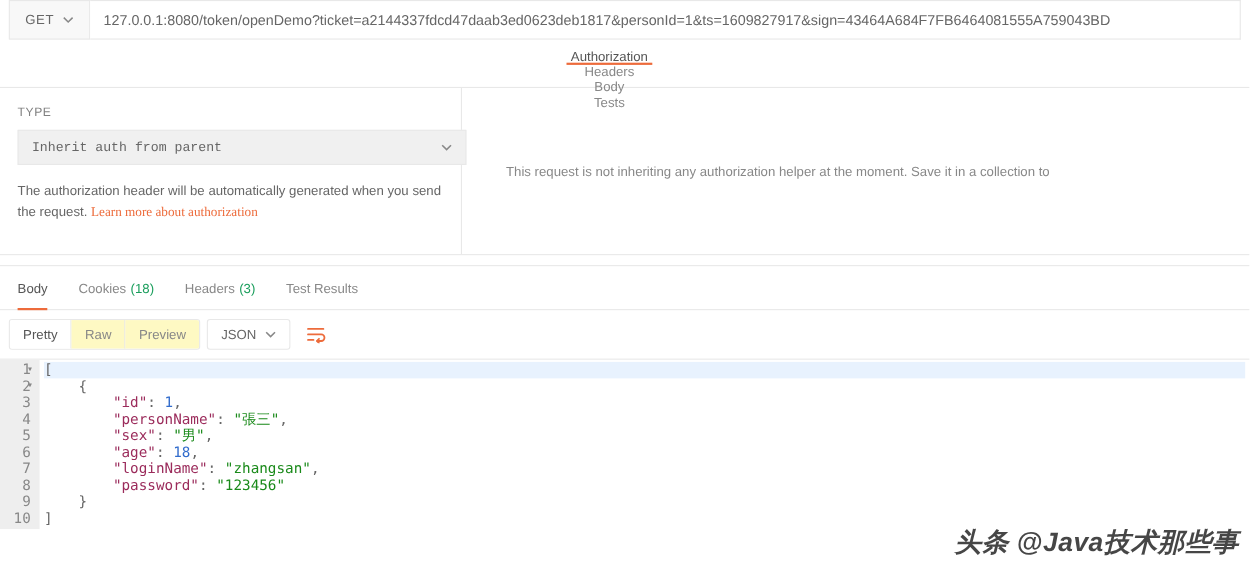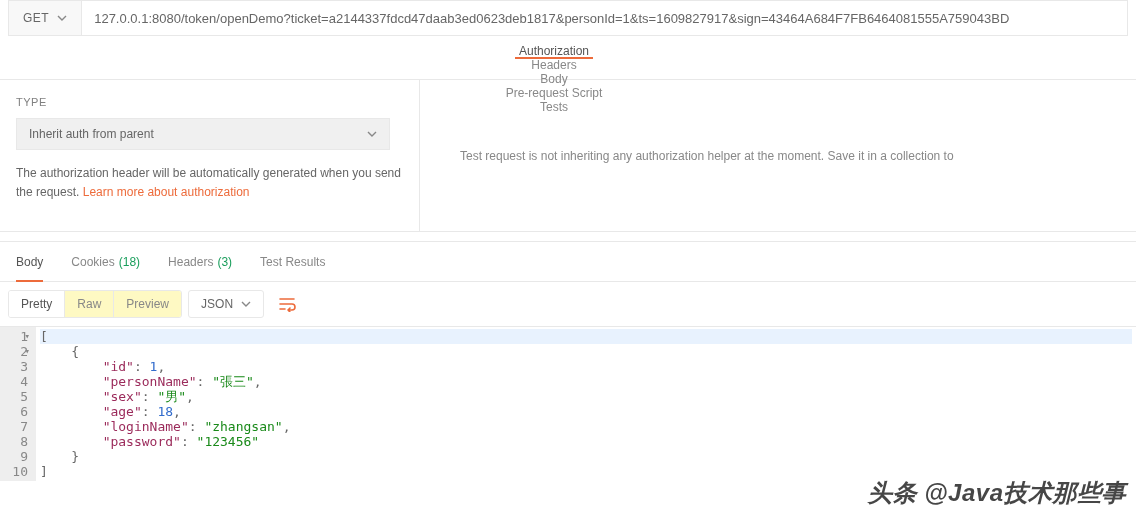--- a/index.html
+++ b/index.html
@@ -15,23 +15,23 @@
 .req-tabs { display: flex; align-items: center; border-bottom: 1px solid #e8e8e8; padding: 0 16px; height: 36px; flex-direction: column; }
 .req-tab { padding: 0 4px; margin-right: 28px; height: 100%; display: flex; align-items: center; cursor: pointer; position: relative; color: #888; }
 .req-tab.active { color: #555; }
 .req-tab.active::after { content: ""; position: absolute; bottom: -1px; left: 0; right: 0; height: 2px; background: #ed6b3b; }
 
 
 .auth-row { display: flex; border-bottom: 1px solid #e8e8e8; height: 152px; gap: 16px; }
 .auth-left { width: 420px; border-right: 1px solid #e8e8e8; padding: 16px; }
 .auth-right { flex: 1; display: flex; align-items: center; padding: 0 24px; color: #888; }
 .type-label { font-size: 11px; letter-spacing: 0.5px; color: #808080; margin-bottom: 10px; }
-.type-select { display: flex; align-items: center; justify-content: space-between; background: #f0f0f0; border: 1px solid #e8e8e8; padding: 8px 12px; cursor: pointer; color: #666; margin-bottom: 14px; width: 374px; }
+.type-select { display: flex; align-items: center; justify-content: space-between; background: #f0f0f0; border: 1px solid #e8e8e8; padding: 8px 12px; cursor: pointer; color: #666; margin-bottom: 14px; width: 408px; font-family: Liberation Mono, monospace; }
 .auth-help { font-size: 12px; color: #666; line-height: 1.6; }
-.auth-help a { color: #ed6b3b; text-decoration: none; }
+.auth-help a { color: #ed6b3b; text-decoration: none; font-family: Liberation Serif, serif; }
 
 
 .resp-gap { height: 10px; border-bottom: 1px solid #e8e8e8; }
 
 
 .resp-tabs { display: flex; align-items: center; padding: 0 16px; height: 40px; border-bottom: 1px solid #e8e8e8; }
 .resp-tab { margin-right: 28px; height: 100%; display: flex; align-items: center; cursor: pointer; position: relative; color: #888; }
 .resp-tab.active { color: #555; }
 .resp-tab.active::after { content: ""; position: absolute; bottom: -1px; left: 0; right: 0; height: 2px; background: #ed6b3b; }
 .badge { color: #1a9e5c; margin-left: 4px; }
@@ -78,40 +78,39 @@
         </svg>
     </span>
   </div>
   <input class="url-input" value="127.0.0.1:8080/token/openDemo?ticket=a2144337fdcd47daab3ed0623deb1817&amp;personId=1&amp;ts=1609827917&amp;sign=43464A684F7FB6464081555A759043BD" style="">
 </div>
 
 <div class="req-tabs">
   <div class="req-tab active">Authorization</div>
   <div class="req-tab">Headers</div>
   <div class="req-tab">Body</div>
-  <div class="req-tab">Pre-request Script</div>
   <div class="req-tab">Tests</div>
 </div>
 
 <div class="auth-row">
   <div class="auth-left">
     <div class="type-label">TYPE</div>
     <div class="type-select">
       <span>Inherit auth from parent</span>
       <span class="chev">
         <svg width="10" height="10" viewBox="0 0 10 10">
             <path d="M1 3 L5 7 L9 3" stroke="#888" stroke-width="1.4" fill="none"></path>
           </svg>
       </span>
     </div>
     <div class="auth-help">
       <span>The authorization header will be automatically generated when you send the request. </span><a href="#">Learn more about authorization</a>
     </div>
   </div>
-  <div class="auth-right">Test request is not inheriting any authorization helper at the moment. Save it in a collection to</div>
+  <div class="auth-right">This request is not inheriting any authorization helper at the moment. Save it in a collection to</div>
 </div>
 
 <div class="resp-gap"></div>
 
 <div class="resp-tabs">
   <div class="resp-tab active">Body</div>
   <div class="resp-tab">
     <span>Cookies</span>
     <span class="badge">(18)</span>
   </div>

